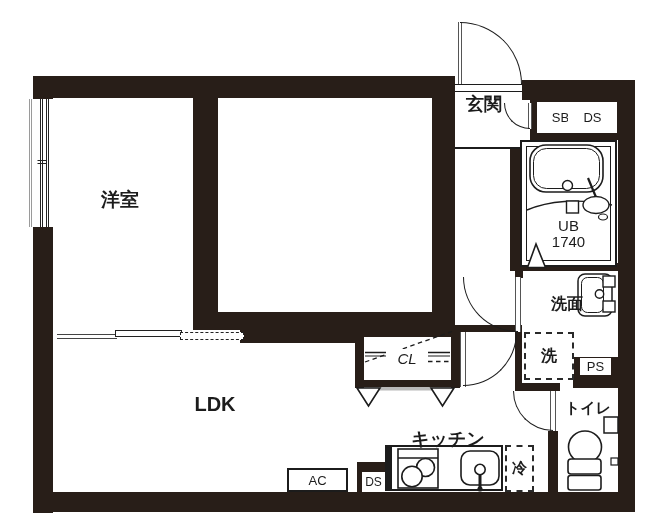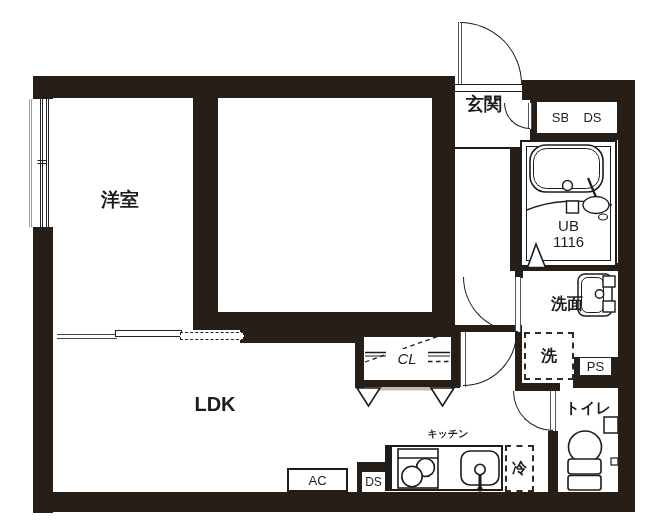--- a/index.html
+++ b/index.html
@@ -173,22 +173,22 @@
   <div class="label" style="left:145px;top:391px;width:140px;font-size:20px;line-height:27px;">
     <div>LDK</div>
   </div>
 
   <div class="label" style="left:455px;top:92px;width:58px;font-size:18px;">玄関</div>
 
   <div class="label" style="left:539px;top:293px;width:56px;font-size:16px;">洗面</div>
 
   <div class="label" style="left:558px;top:398px;width:60px;font-size:15px;">トイレ</div>
 
-  <div class="label" style="left:392px;top:427px;width:112px;font-size:10px;">キッチン</div>
+  <div class="label" style="left:392px;top:427px;width:112px;font-size:18px;">キッチン</div>
 
   <div class="label boxtext" style="left:520px;top:218px;width:97px;font-size:15px;line-height:16px;font-weight:400;">
     <div>UB</div>
-    <div>1116</div>
+    <div>1740</div>
   </div>
 
   <div class="label boxtext" style="left:386px;top:349px;width:42px;font-size:15px;font-weight:400;background:#fff;font-style:italic;">CL</div>
 
 </div>
 
 </body></html>

